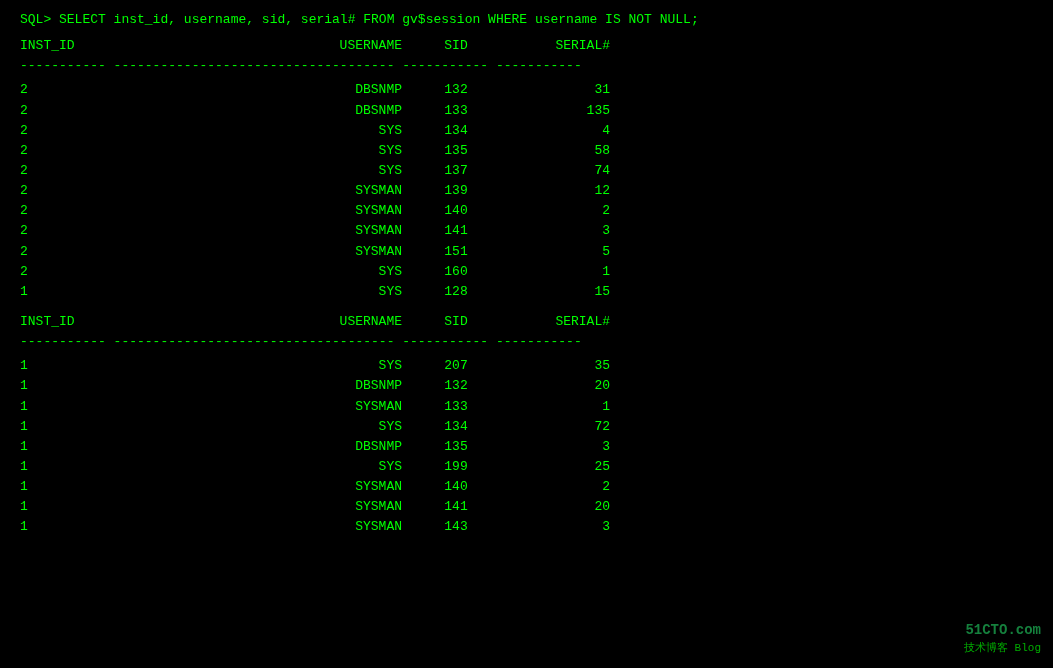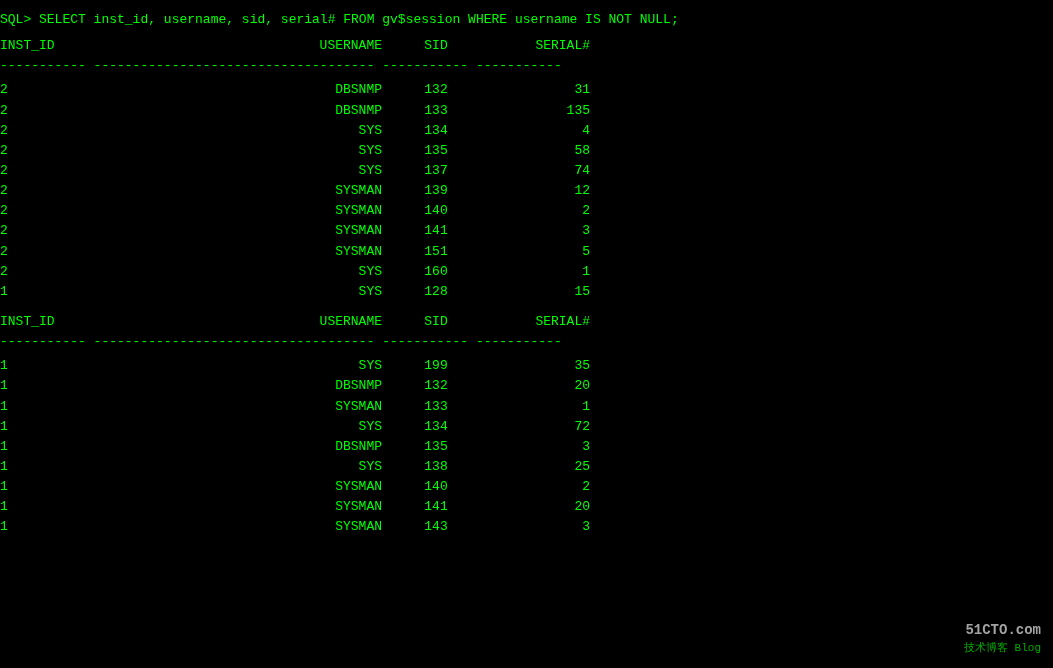--- a/index.html
+++ b/index.html
@@ -7,21 +7,21 @@
       background-color: #000;
       color: #00ff00;
       font-family: 'Courier New', Courier, monospace;
       font-size: 13px;
       width: 1053px;
       height: 668px;
       overflow: hidden;
       position: relative;
     }
     .terminal {
-      padding: 10px 0;
+      padding: 10px 20px;
       line-height: 1.55;
     }
     .sql-cmd {
       color: #00ff00;
       margin-bottom: 6px;
     }
     .table-section {
       margin-bottom: 4px;
     }
     .header-row {
@@ -56,21 +56,21 @@
       bottom: 12px;
       right: 12px;
       color: #00aa00;
       font-size: 11px;
       text-align: right;
       line-height: 1.4;
     }
     .watermark-main {
       font-size: 14px;
       font-weight: bold;
-      color: #a3a3a3;
+      color: #15803d;
     }
     .footer-msg {
       margin-top: 6px;
     }
   </style>
 </head>
 <body>
 
 <div class="terminal">
   <div class="sql-cmd">SQL&gt; SELECT inst_id, username, sid, serial# FROM gv$session WHERE username IS NOT NULL;</div>
@@ -161,21 +161,21 @@
       <div class="col-sid">SID</div>
       <div class="col-serial">SERIAL#</div>
     </div>
     <div class="divider">----------- ------------------------------------ ----------- -----------</div>
   </div>
 
   <div id="section2-rows">
       <div class="data-row">
       <div class="col-instid">1</div>
       <div class="col-username">SYS</div>
-      <div class="col-sid">199</div>
+      <div class="col-sid">207</div>
       <div class="col-serial">35</div>
     </div>
       <div class="data-row">
       <div class="col-instid">1</div>
       <div class="col-username">DBSNMP</div>
       <div class="col-sid">132</div>
       <div class="col-serial">20</div>
     </div>
       <div class="data-row">
       <div class="col-instid">1</div>
@@ -191,21 +191,21 @@
     </div>
       <div class="data-row">
       <div class="col-instid">1</div>
       <div class="col-username">DBSNMP</div>
       <div class="col-sid">135</div>
       <div class="col-serial">3</div>
     </div>
       <div class="data-row">
       <div class="col-instid">1</div>
       <div class="col-username">SYS</div>
-      <div class="col-sid">138</div>
+      <div class="col-sid">199</div>
       <div class="col-serial">25</div>
     </div>
       <div class="data-row">
       <div class="col-instid">1</div>
       <div class="col-username">SYSMAN</div>
       <div class="col-sid">140</div>
       <div class="col-serial">2</div>
     </div>
       <div class="data-row">
       <div class="col-instid">1</div>

